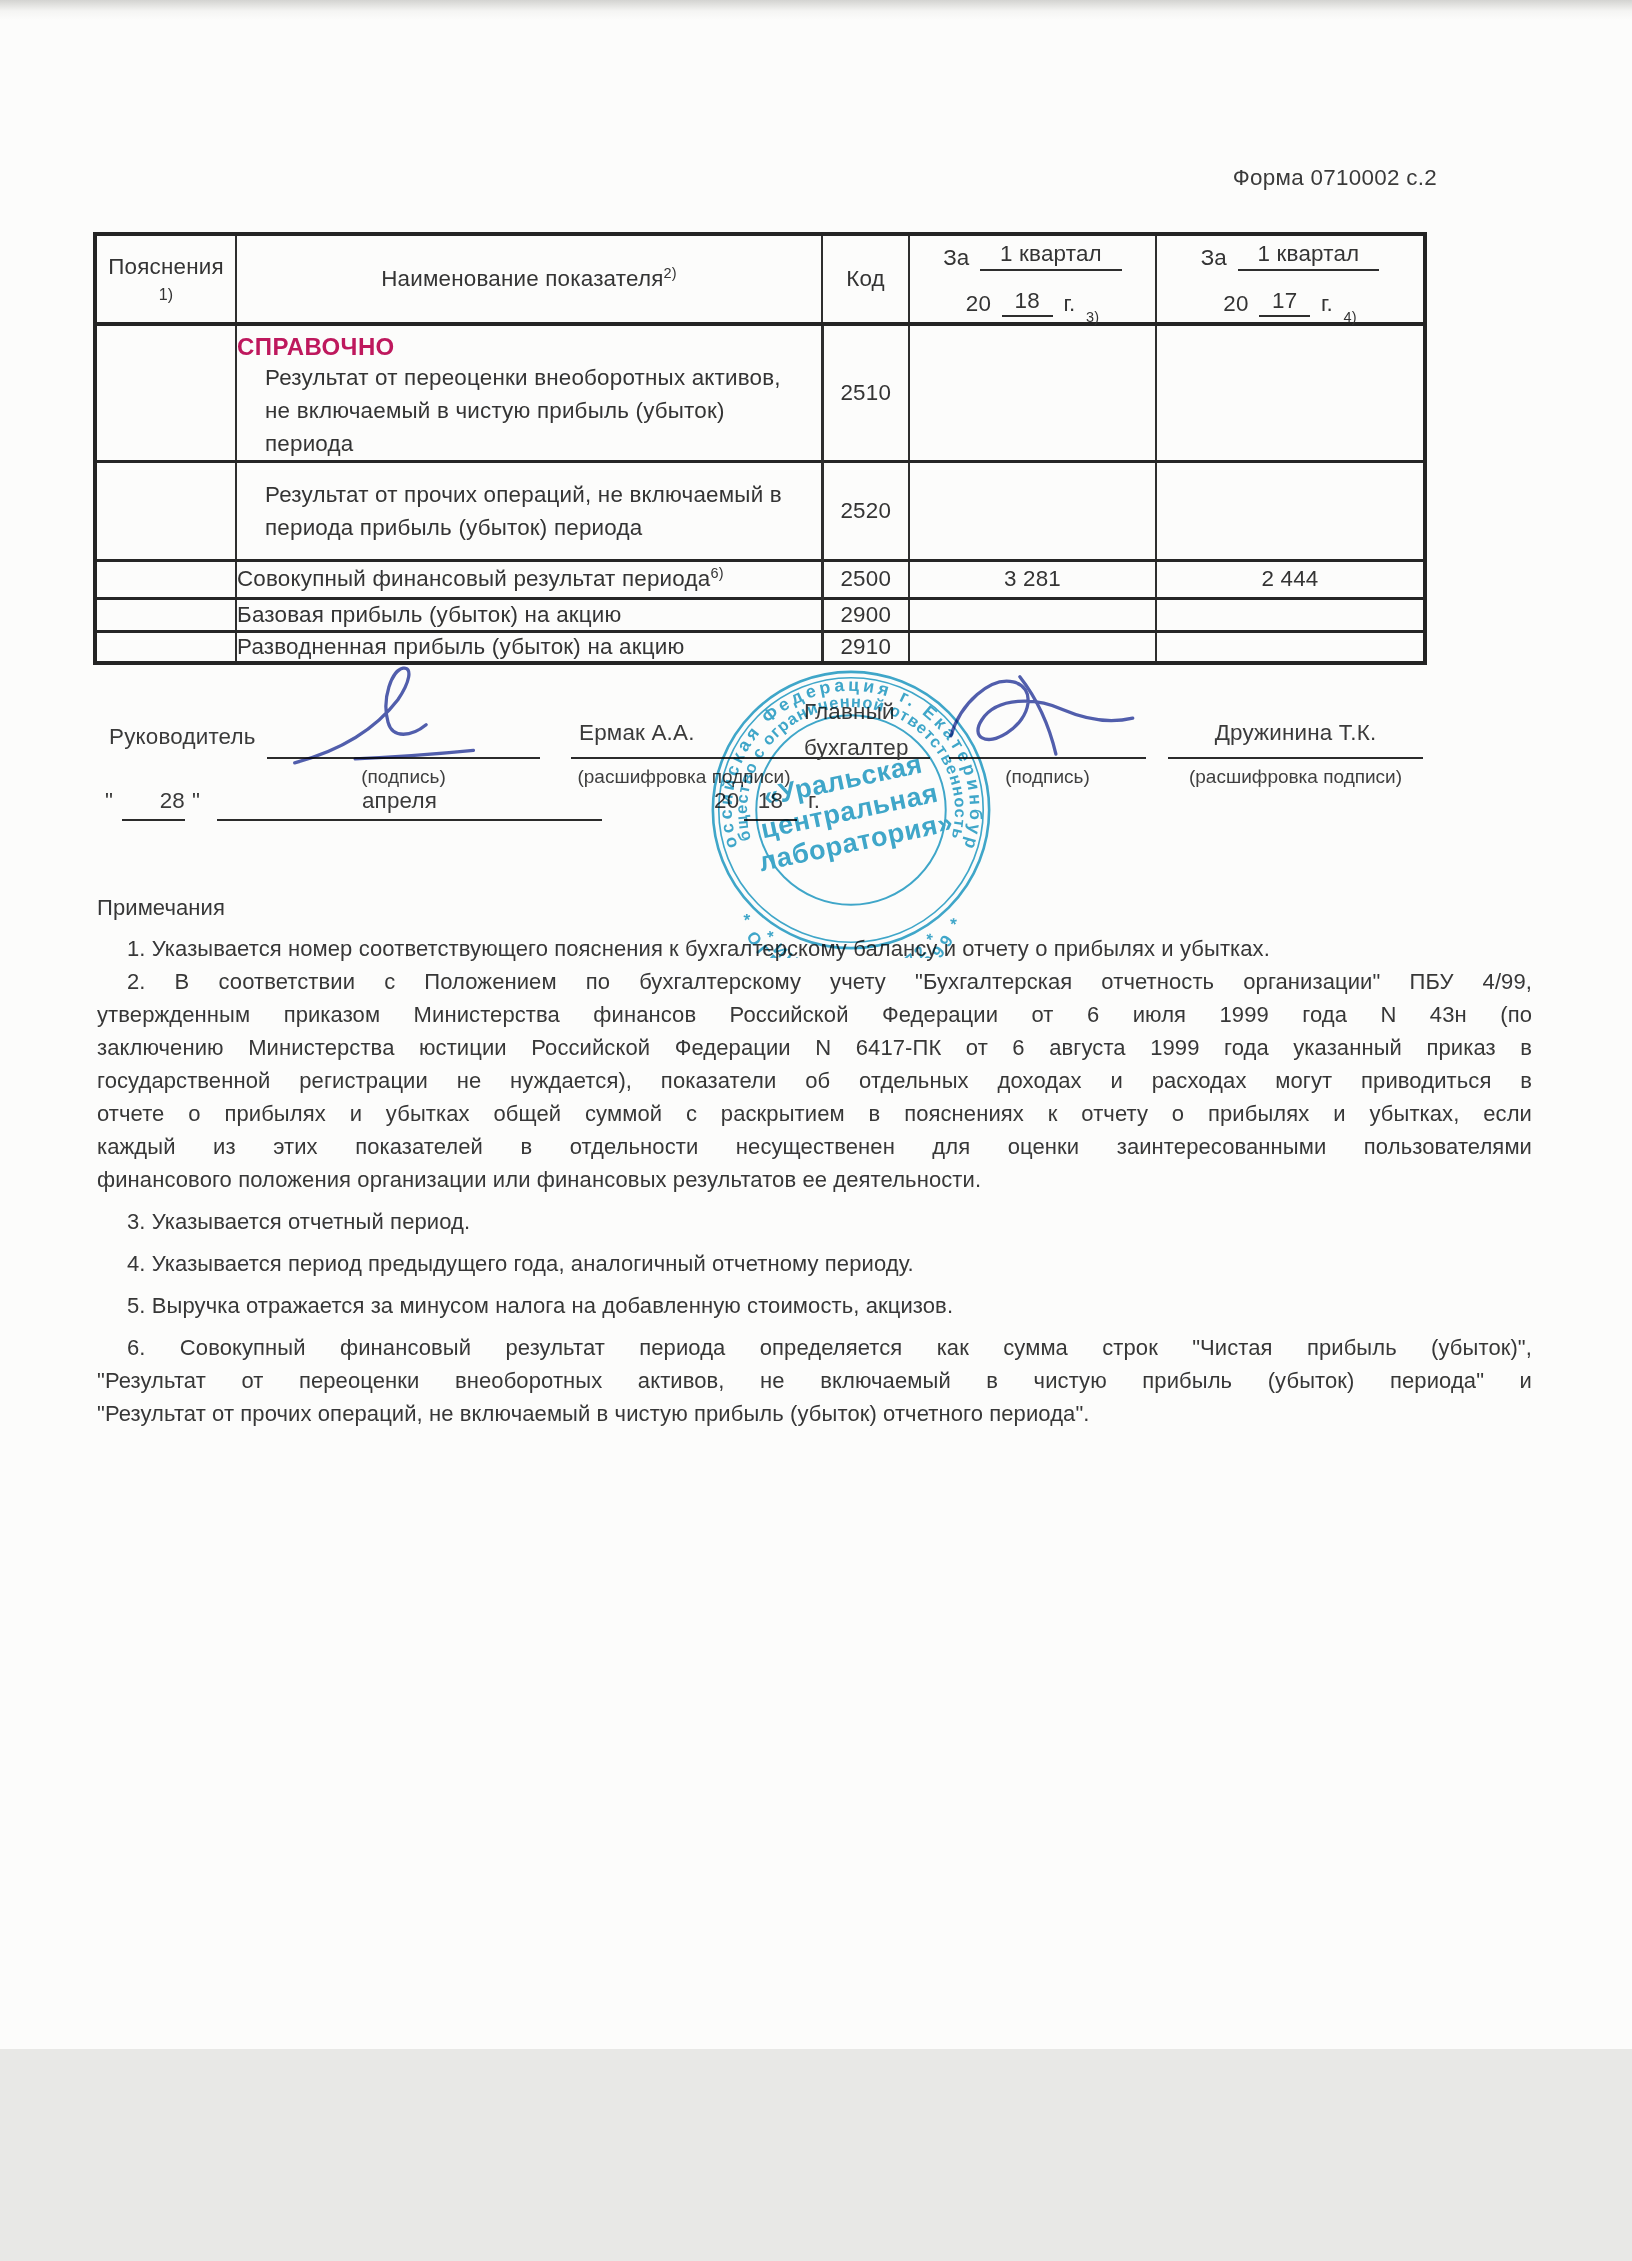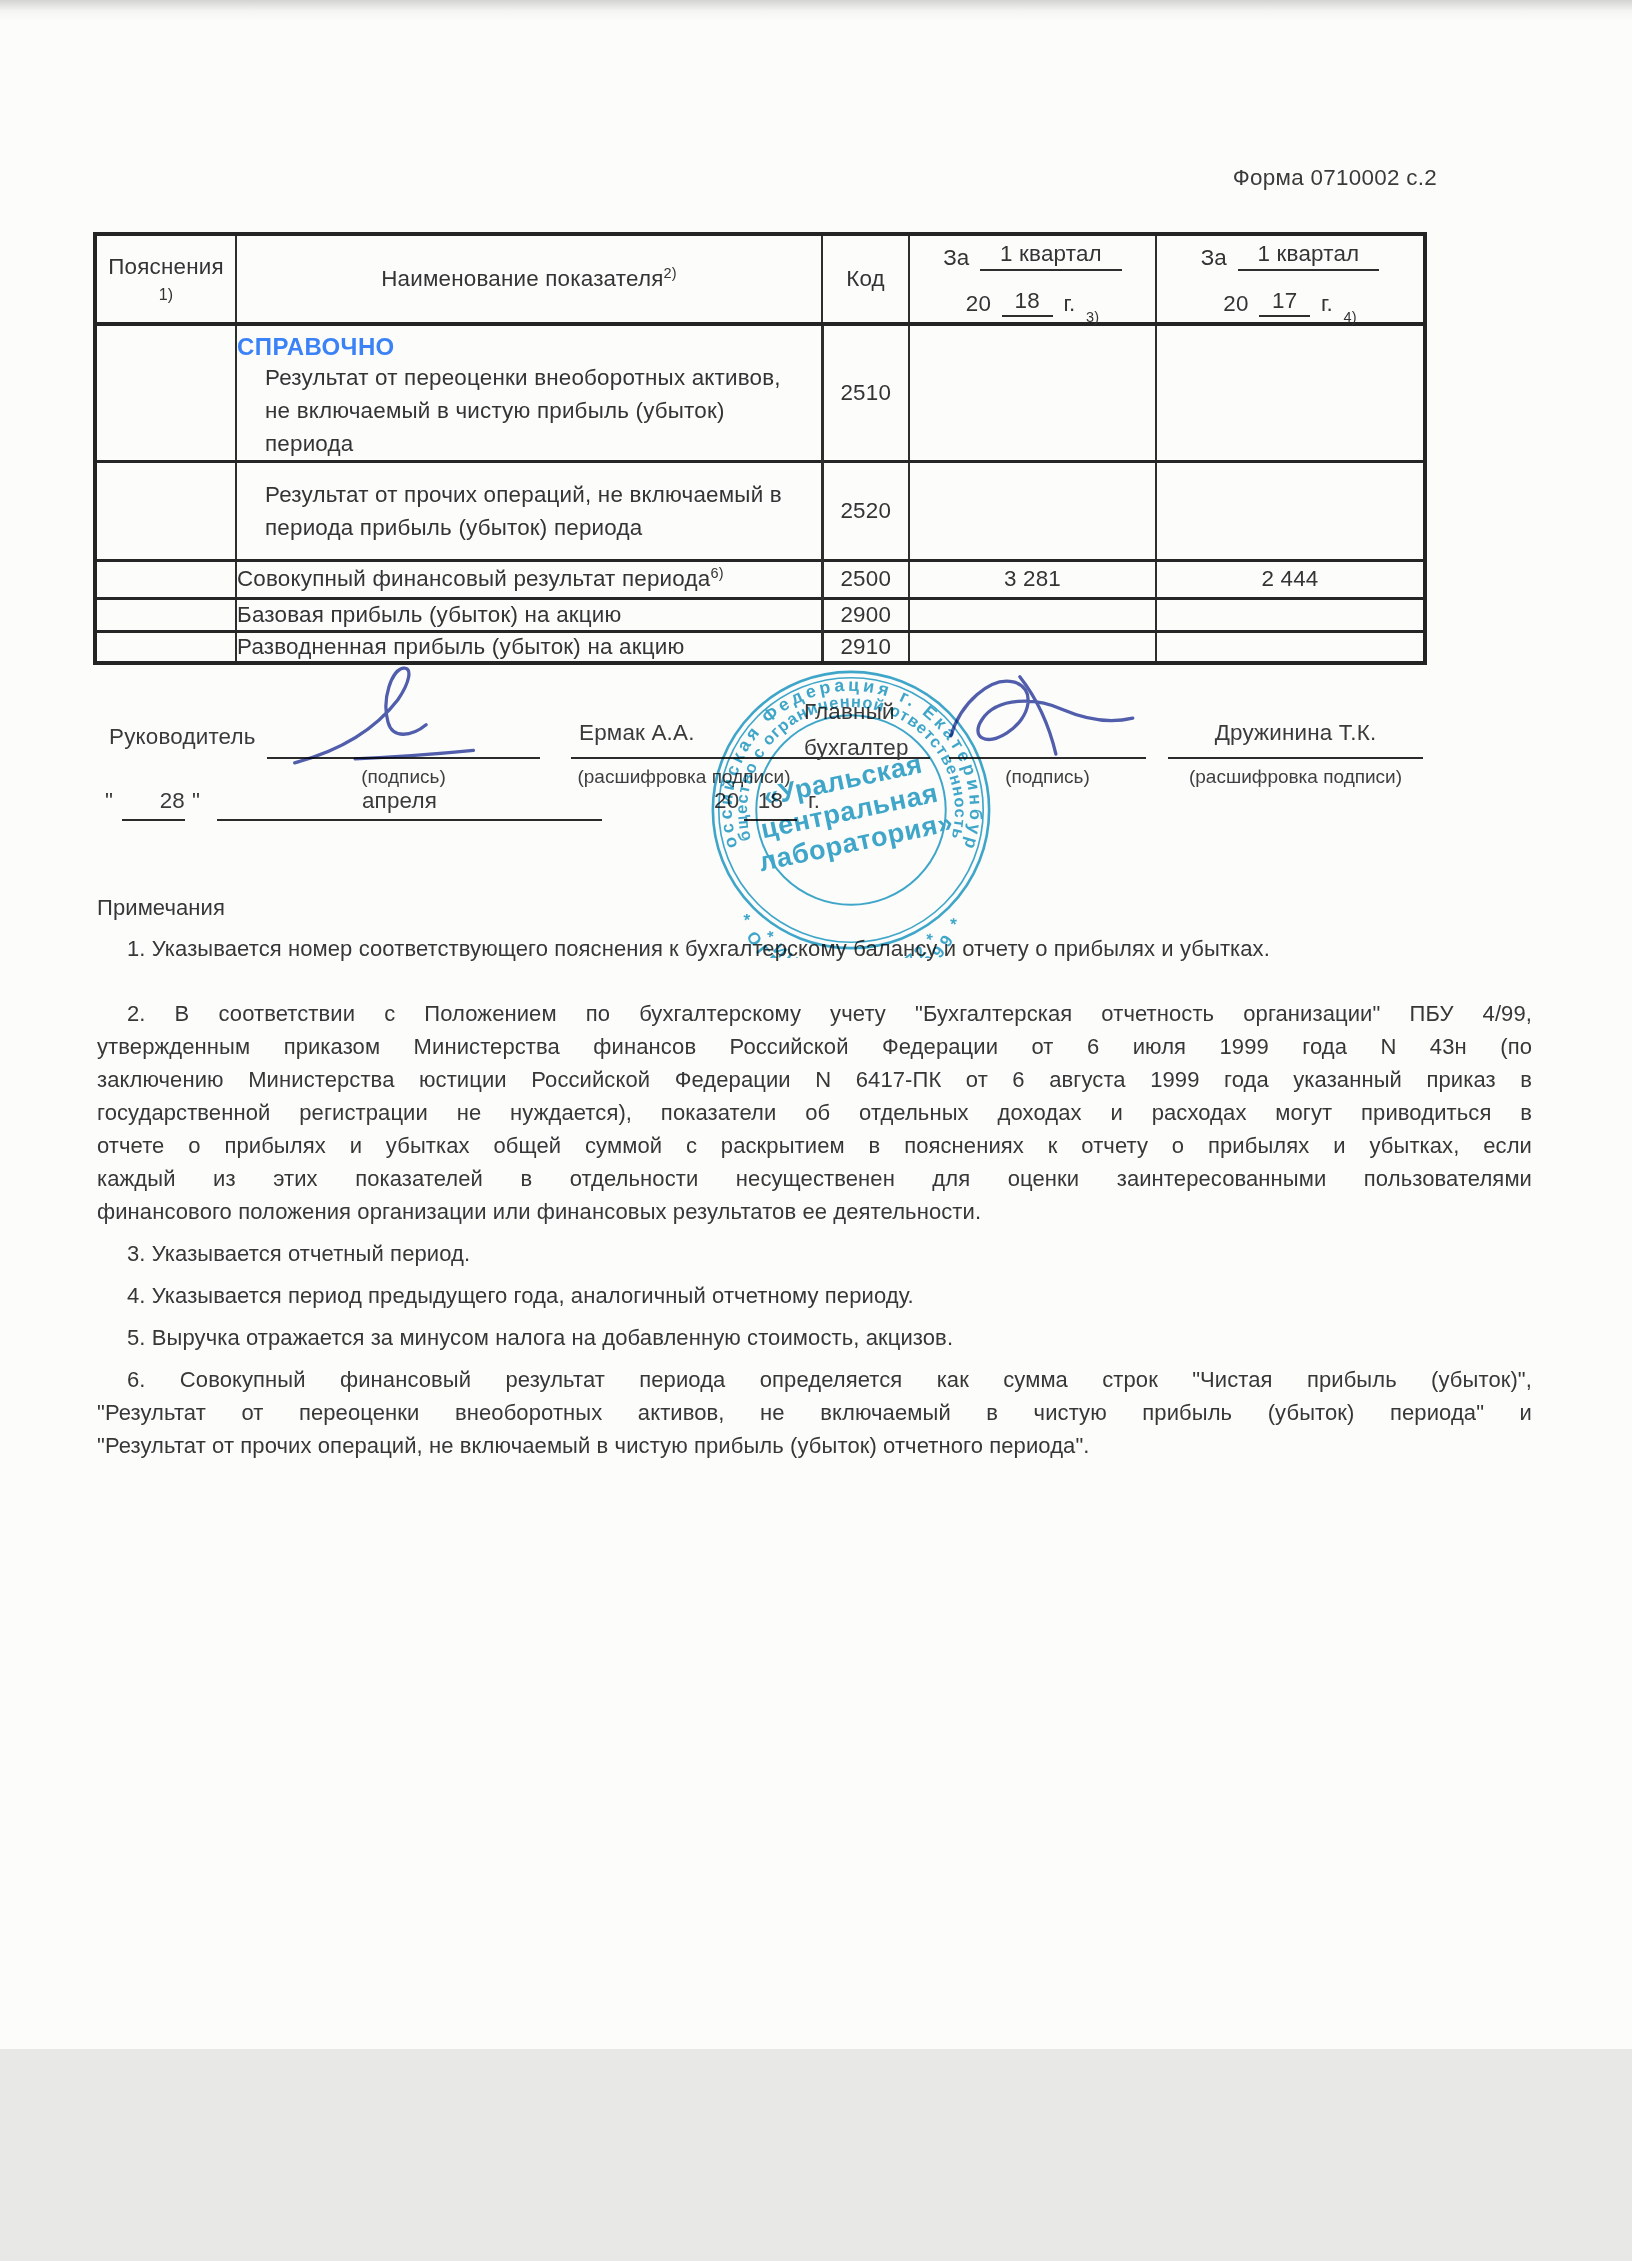--- a/index.html
+++ b/index.html
@@ -33,41 +33,41 @@
   .fin-table tr.r5 { height:32px; }
   .hdr-exp { line-height:1.15; }
   .hdr-exp .sup2 { display:block; font-size:16px; margin-top:6.6px; }
   sup.s { font-size:14.5px; vertical-align:super; line-height:0; }
   .ph { display:flex; flex-direction:column; align-items:center; row-gap:17px; }
   .ph-top, .ph-bot { display:flex; align-items:flex-end; column-gap:10.5px; }
   .u-line { border-bottom:2px solid #2e2e2e; }
   .ph-period { padding:0 20px 1.3px 20px; }
   .ph-year { padding:0 13px 1.3px 13px; }
   .c-name { padding-left:14.5px; text-align:left; }
-  .c-name .memo-head { font-weight:bold; font-size:24px; letter-spacing:0.4px; color:#3b82f6; padding-top:6.6px; }
+  .c-name .memo-head { font-weight:bold; font-size:24px; letter-spacing:0.4px; color:#be185d; padding-top:6.6px; }
   .nm-line { line-height:33px;padding-left:28px; }
   .v-bottom { vertical-align:bottom; }
   .pb { padding-bottom:5.3px; }
   .c-code { text-align:center; }
   .c-val { text-align:center; }
   
   .abs { position:absolute; }
   .lab { font-size:22.4px; color:#3a3a3a; letter-spacing:0.2px; }
   .sig-line { border-top:2.6px solid #2b2b2b; height:0; }
   .cap { font-size:19px; color:#3f3f3f; text-align:center; }
   .ctr { text-align:center; }
   
   .notes { position:absolute; left:97px; top:895px; width:1435px; font-size:22px; color:#373737; letter-spacing:0.1px; }
   .notes .title { margin:0 0 10.5px 0; }
   .note-line { line-height:33px; }
   .ind { text-indent:30px; }
   .jline { text-align:justify; text-align-last:justify; line-height:33px; }
   .jlast { text-align:justify; text-align-last:left; line-height:33px; }
   .para { margin-top:9.2px; }
-  .para-gap { margin-top:32px; }
+  .para-gap { }
   
   .stamp-svg { position:absolute; left:703px; top:662px; mix-blend-mode:multiply; opacity:0.9; }
   .sig-svg { position:absolute; mix-blend-mode:multiply; opacity:0.92; }
   .stamp-txt { font-family:"Liberation Sans", sans-serif; font-weight:600; }
 </style>
 </head>
 <body>
 
 <div class="page">
   <div class="scan-edge"></div>

